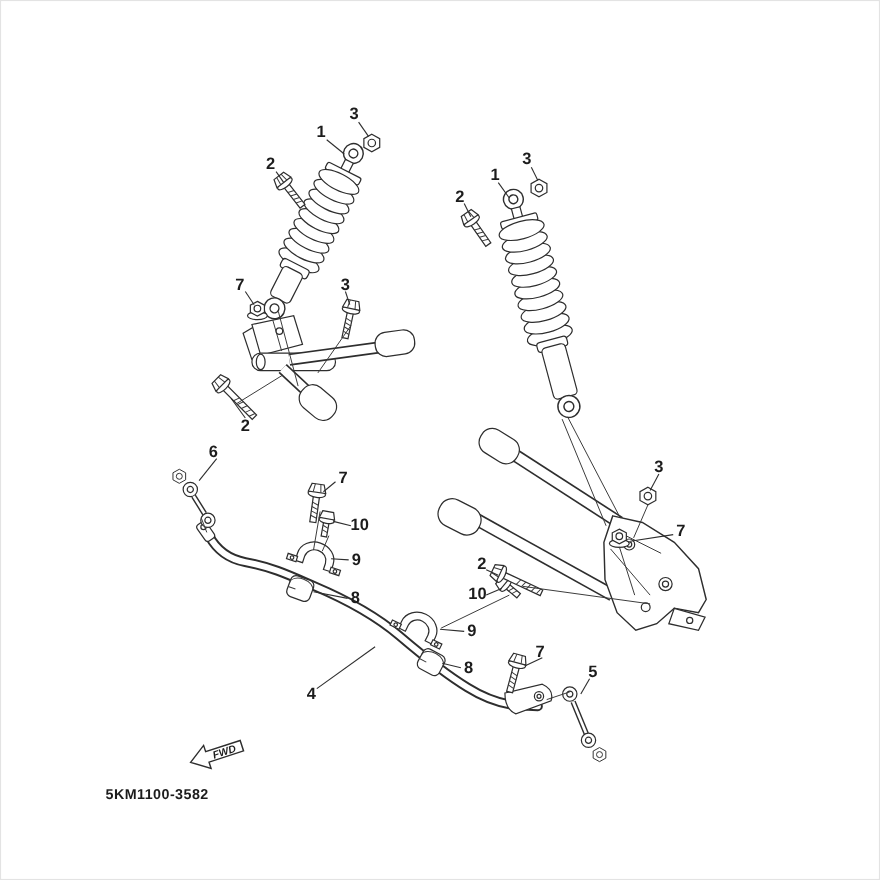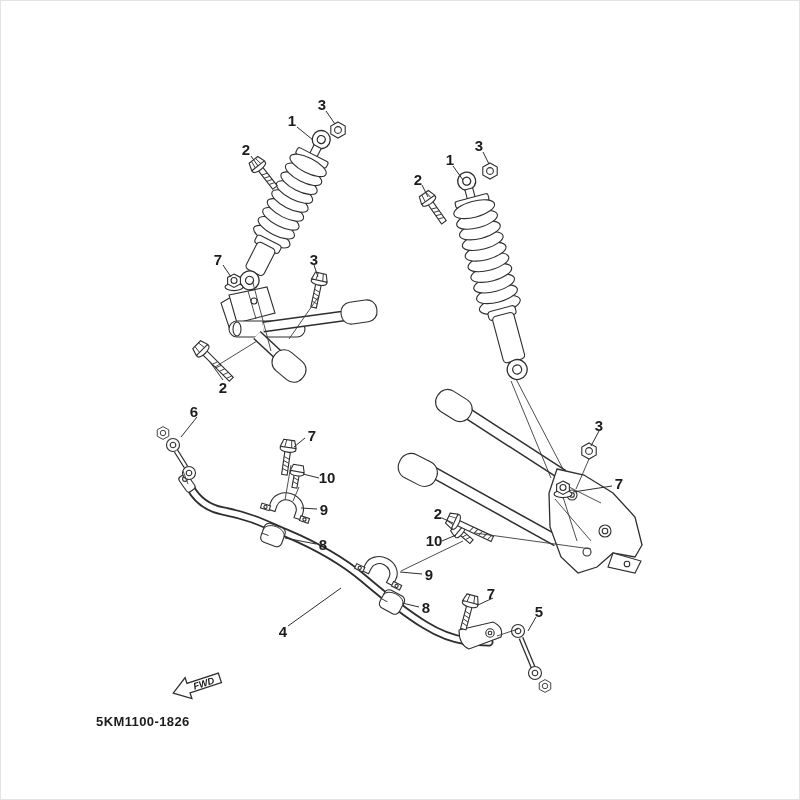--- a/index.html
+++ b/index.html
@@ -300,14 +300,14 @@
   <div class="callout" style="left:282px;top:630px">4</div>
   <div class="callout" style="left:428px;top:573px">9</div>
   <div class="callout" style="left:425px;top:606px">8</div>
   <div class="callout" style="left:433px;top:539px">10</div>
   <div class="callout" style="left:437px;top:512px">2</div>
   <div class="callout" style="left:598px;top:424px">3</div>
   <div class="callout" style="left:618px;top:482px">7</div>
   <div class="callout" style="left:490px;top:592px">7</div>
   <div class="callout" style="left:538px;top:610px">5</div>
 
-  <div class="pn">5KM1100-1826</div>
+  <div class="pn">5KM1100-3582</div>
 </div>
 
 </body></html>

